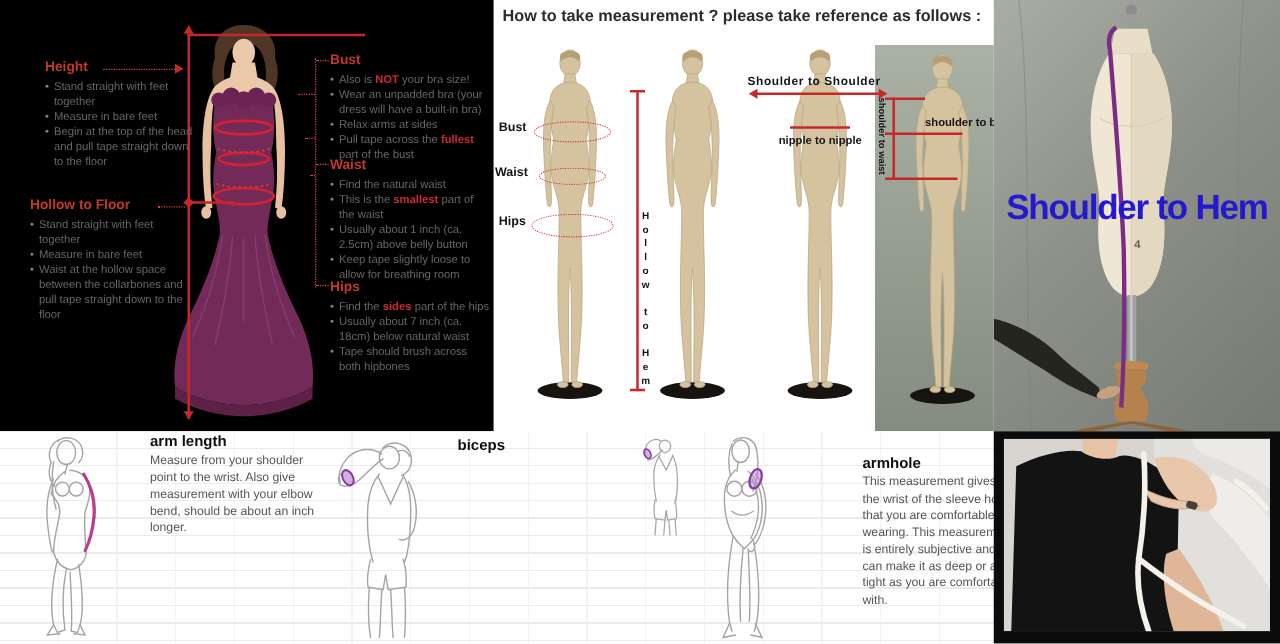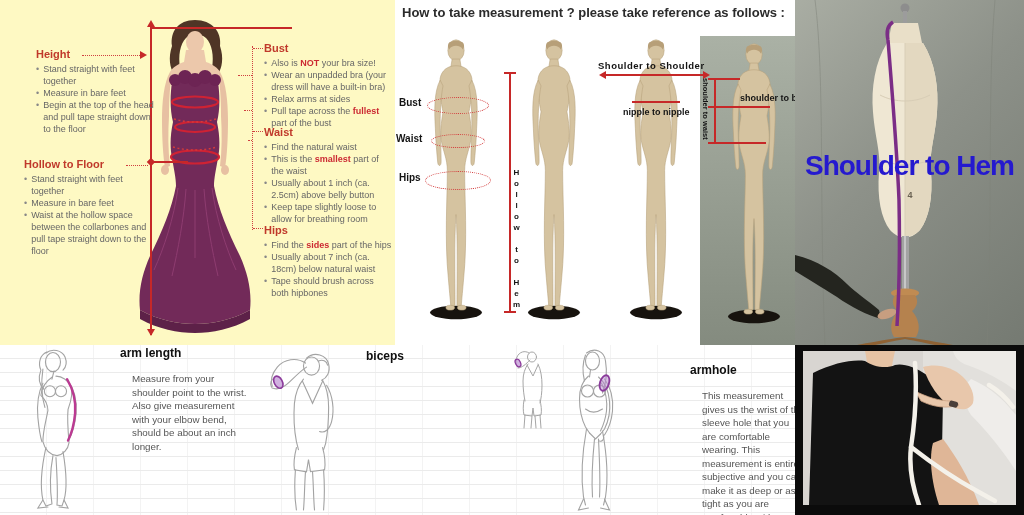--- a/index.html
+++ b/index.html
@@ -38,21 +38,21 @@
              font-size:28px;font-weight:bold;color:#2519cf;letter-spacing:-1px;}
   .size-label{position:absolute;left:100px;top:190px;width:30px;text-align:center;
               font-size:9px;font-weight:bold;color:#6a6252;}
   
   .bottom-strip{position:absolute;left:0;top:345px;width:795px;height:170px;background:#fff;
      background-image:
        repeating-linear-gradient(180deg, transparent 0 13px, #ebebeb 13px 14px),
        repeating-linear-gradient(90deg, transparent 0 46px, #f3f3f3 46px 47px);}
   .btext{position:absolute;}
   .btext h4{margin:0 0 2px 0;font-size:12px;color:#0f0f0f;font-weight:bold;}
-  .btext p{margin:12px;font-size:9.8px;color:#555;line-height:1.38;}
+  .btext p{margin:0;font-size:9.8px;color:#555;line-height:1.38;}
   .bphoto{position:absolute;left:795px;top:345px;width:229px;height:170px;background:#0b0b0b;overflow:hidden;}
 </style>
 </head>
 <body>
 
 <div class="page">
 
   <svg width="0" height="0" style="position:absolute" aria-hidden="true">
     <defs>
       <symbol id="mann" viewBox="0 0 100 300">
@@ -64,21 +64,21 @@
           <path d="M33.5 46 C27 58 27.5 78 28.5 96 C29 110 30 122 31 132 C31.5 136 34.5 136 34.5 131 C34.5 118 33.5 102 33.5 92 C33.5 76 34.5 62 36.5 52 Z"></path>
           <path d="M66.5 46 C73 58 72.5 78 71.5 96 C71 110 70 122 69 132 C68.5 136 65.5 136 65.5 131 C65.5 118 66.5 102 66.5 92 C66.5 76 65.5 62 63.5 52 Z"></path>
           <ellipse cx="44" cy="283" rx="4.5" ry="2.5"></ellipse>
           <ellipse cx="56" cy="283" rx="4.5" ry="2.5"></ellipse>
         </g>
         <path d="M42 8 C44 4 56 4 58 8 C59 11 58 13 57 14 C55 9 45 9 43 14 C42 13 41 11 42 8 Z" fill="#b79f78"></path>
       </symbol>
     </defs>
   </svg>
 
-  <section class="abs" style="left:0;top:0;width:395px;height:345px;background:#fef9c3;text-decoration:underline;">
+  <section class="abs" style="left:0;top:0;width:395px;height:345px;background:#000000;text-decoration:underline;">
 
     <svg class="abs" style="left:128px;top:18px;" width="134" height="322" viewBox="0 0 134 322">
       <path d="M67 2 C50 2 42 14 44 28 C40 40 42 50 46 56 L52 50 C50 38 52 26 58 20 C64 15 72 15 78 20 C84 26 86 38 84 50 L90 56 C94 50 96 40 92 28 C94 14 84 2 67 2 Z" fill="#4f3526"></path>
       <ellipse cx="67" cy="24" rx="9" ry="11" fill="#ecc8ab"></ellipse>
       <path d="M58 32 L76 32 L78 44 C84 46 90 50 92 54 L92 62 L42 62 L42 54 C44 50 50 46 56 44 Z" fill="#ecc8ab"></path>
       <path d="M42 54 C36 64 34 84 34 102 C34 120 35 138 37 150 L42 148 C40 132 40 114 41 98 C41 80 42 66 44 58 Z" fill="#e7c0a2"></path>
       <path d="M92 54 C98 64 100 84 100 102 C100 120 99 138 97 150 L92 148 C94 132 94 114 93 98 C93 80 92 66 90 58 Z" fill="#e7c0a2"></path>
       <ellipse cx="37" cy="152" rx="4" ry="5" fill="#e7c0a2"></ellipse>
       <ellipse cx="97" cy="152" rx="4" ry="5" fill="#e7c0a2"></ellipse>
       <path d="M44 64 C42 78 42 92 45 104 C42 118 42 130 44 140 C46 152 48 160 48 168 C44 190 34 214 22 238 C14 256 10 274 12 292 C30 302 50 306 67 306 C84 306 104 302 122 292 C124 274 120 256 112 238 C100 214 90 190 86 168 C86 160 88 152 90 140 C92 130 92 118 89 104 C92 92 92 78 90 64 Z" fill="#722a59"></path>

